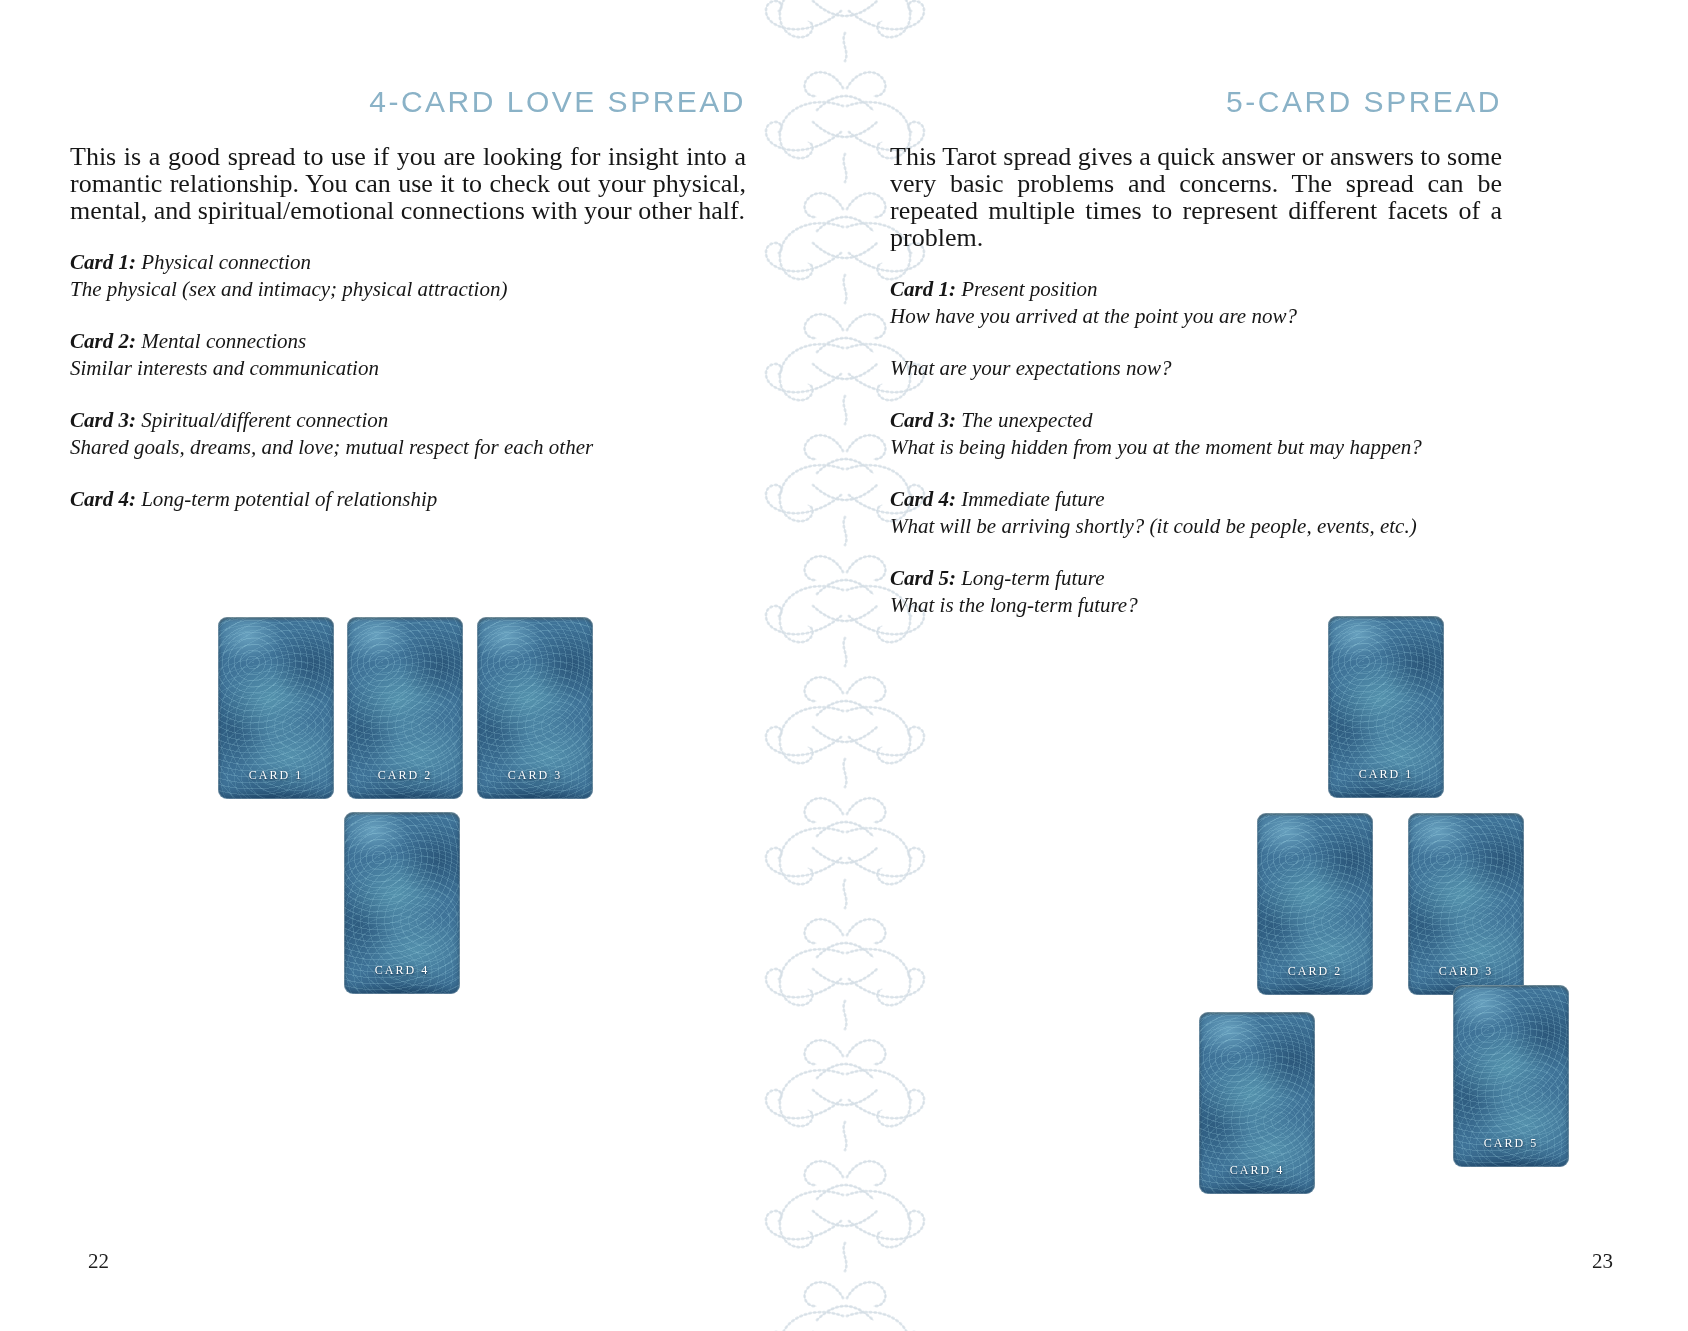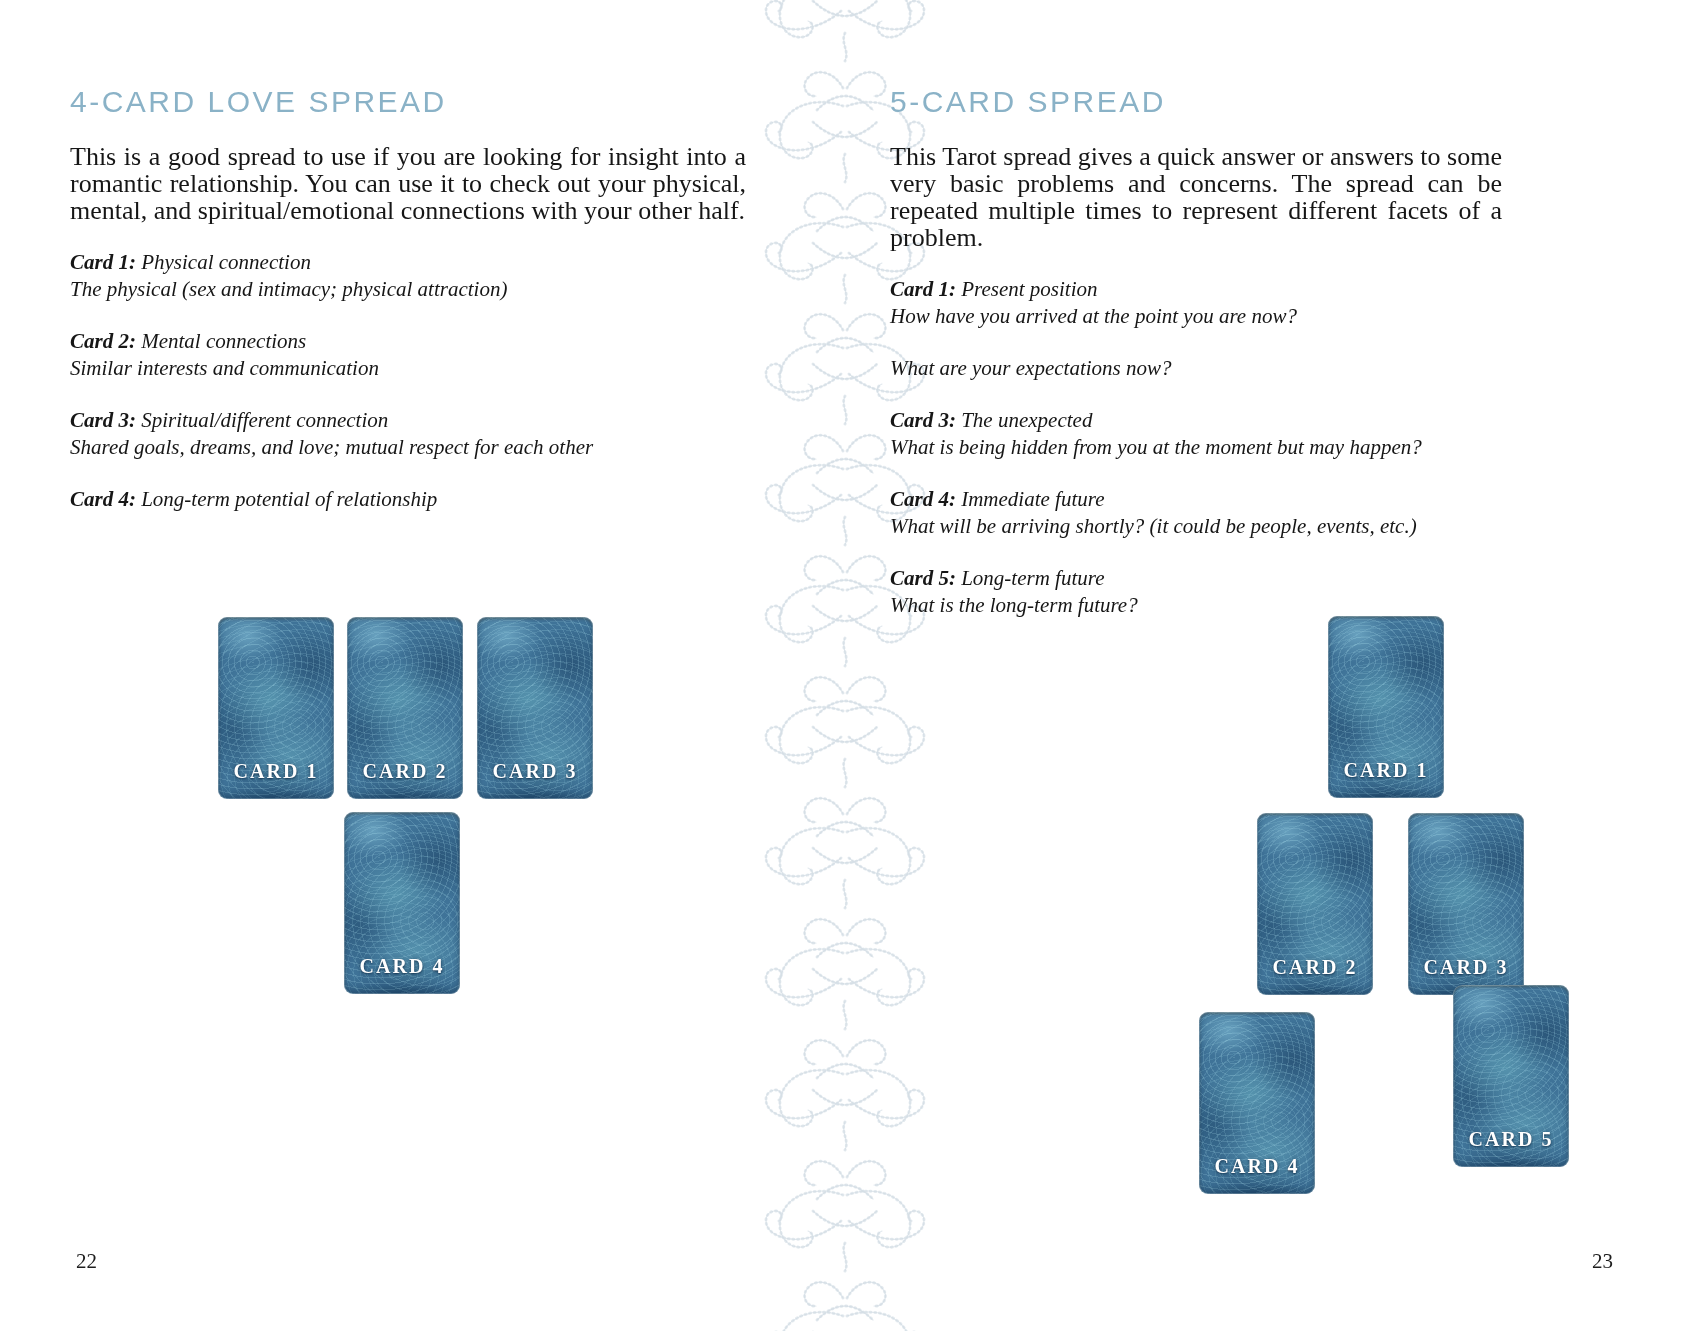--- a/index.html
+++ b/index.html
@@ -5,21 +5,21 @@
   html,body{margin:0;padding:0;background:#fff;}
   .spread{
     position:relative;width:1688px;height:1331px;background:#ffffff;
     overflow:hidden;font-family:"Liberation Serif",serif;color:#161616;
   }
   
   .text-col{position:absolute;top:0;}
   .text-col.left{left:70px;width:676px;}
   .text-col.right{left:890px;width:612px;}
   .page-heading{
-    margin:84px 0 0 0;text-align:left;
+    margin:84px 0 0 0;text-align:right;
     font-family:"Liberation Sans",sans-serif;font-weight:400;
     font-size:30px;line-height:36px;letter-spacing:2.5px;color:#8ab2c7;
   }
   .intro{
     margin:23px 0 0 0;font-size:26px;line-height:27px;text-align:justify;
   }
   .entry{margin-top:25px;font-size:21px;line-height:27px;font-style:italic;}
   .entry .lbl{font-weight:bold;}
   
   .tarot-card{
@@ -35,29 +35,29 @@
       radial-gradient(ellipse 55px 65px at 12% 62%, rgba(30,70,104,.50), transparent 70%),
       radial-gradient(ellipse 75px 55px at 62% 76%, rgba(125,200,210,.35), transparent 72%),
       radial-gradient(ellipse 85px 45px at 50% 102%, rgba(22,58,92,.60), transparent 75%);
     box-shadow:
       inset 0 0 0 1px rgba(230,243,248,.25),
       inset 0 2px 3px rgba(85,72,45,.35),
       inset 0 -3px 7px rgba(10,40,70,.45);
   }
   .card-label{
     position:absolute;left:0;right:0;bottom:16px;text-align:center;
-    font-family:"Liberation Serif",serif;font-weight:bold;font-size:20px;
+    font-family:"Liberation Serif",serif;font-weight:normal;font-size:12px;
     letter-spacing:2px;color:#ffffff;
     text-shadow:0 1px 2px rgba(10,35,60,.75), 0 0 5px rgba(10,35,60,.45);
   }
   
   .ornament{position:absolute;left:757px;top:0;}
   
   .page-num{position:absolute;top:1248px;font-size:21px;line-height:27px;color:#1d1d1d;}
-  .page-num.left{left:76px;}
+  .page-num.left{left:88px;}
   .page-num.right{left:1592px;}
 </style>
 </head>
 <body>
 
 <div class="spread">
 
   <svg class="ornament" width="176" height="1331" viewBox="0 0 176 1331" aria-hidden="true">
     <defs>
       <g id="curves" fill="none" stroke-linecap="round">

